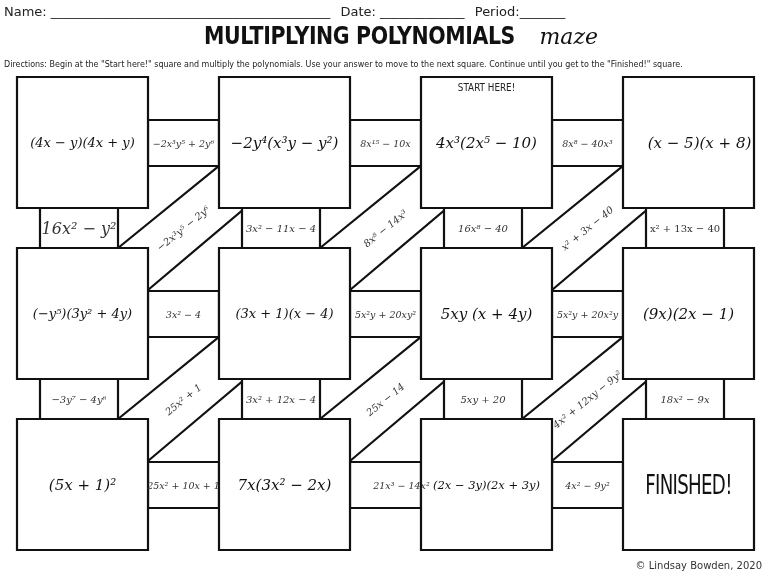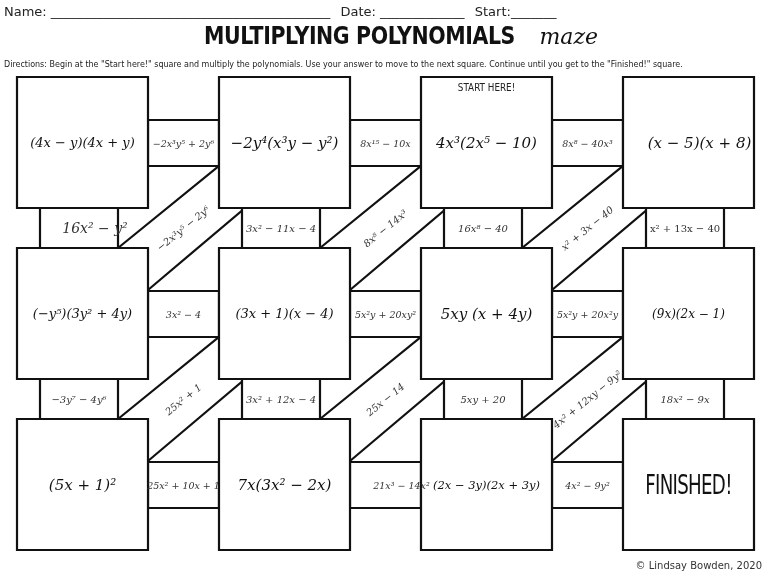--- a/index.html
+++ b/index.html
@@ -12,21 +12,21 @@
   svg.maze { position: absolute; left: 0; top: 0; }
   .copyright { position: absolute; right: 6px; top: 560px; font-size: 10px; font-family: "DejaVu Sans", sans-serif; color: #333; }
   .label-html { position: absolute; display: flex; align-items: center; justify-content: center; text-align: center; white-space: nowrap; font-family: "DejaVu Serif", serif; }
 </style>
 </head>
 <body>
 
 <div class="header-line">
   <span>Name: ___________________________________________</span>
   <span style="margin-left:6px">Date: _____________</span>
-  <span style="margin-left:6px">Start:_______</span>
+  <span style="margin-left:6px">Period:_______</span>
 </div>
 
 <div class="title">
   <span class="main">MULTIPLYING POLYNOMIALS</span>
   <span class="script">maze</span>
 </div>
 
 <div class="directions">Directions: Begin at the "Start here!" square and multiply the polynomials. Use your answer to move to the next square. Continue until you get to the "Finished!" square.</div>
 
 <svg class="maze" width="768" height="576" id="maze-svg">
@@ -76,36 +76,36 @@
     <div class="label-html" style="left: 526.5px; top: 389px; width: 120px; height: 20px; font-size: 10px; transform: rotate(-39.0725deg); font-style: italic; color: rgb(51, 51, 51);">4x² + 12xy − 9y²</div>
     <div class="label-html" style="left: 148px; top: 120px; width: 71px; height: 46px; font-size: 9.5px; font-style: italic; color: rgb(51, 51, 51);">−2x³y⁵ + 2y⁶</div>
     <div class="label-html" style="left: 350px; top: 120px; width: 71px; height: 46px; font-size: 9.5px; font-style: italic; color: rgb(51, 51, 51);">8x¹⁵ − 10x</div>
     <div class="label-html" style="left: 552px; top: 120px; width: 71px; height: 46px; font-size: 9.5px; font-style: italic; color: rgb(51, 51, 51);">8x⁸ − 40x³</div>
     <div class="label-html" style="left: 148px; top: 291px; width: 71px; height: 46px; font-size: 9.5px; font-style: italic; color: rgb(51, 51, 51);">3x² − 4</div>
     <div class="label-html" style="left: 350px; top: 291px; width: 71px; height: 46px; font-size: 9.5px; font-style: italic; color: rgb(51, 51, 51);">5x²y + 20xy²</div>
     <div class="label-html" style="left: 552px; top: 291px; width: 71px; height: 46px; font-size: 9.5px; font-style: italic; color: rgb(51, 51, 51);">5x²y + 20x²y</div>
     <div class="label-html" style="left: 148px; top: 462px; width: 71px; height: 46px; font-size: 9.5px; font-style: italic; color: rgb(51, 51, 51);">25x² + 10x + 1</div>
     <div class="label-html" style="left: 366px; top: 462px; width: 71px; height: 46px; font-size: 9.5px; font-style: italic; color: rgb(51, 51, 51);">21x³ − 14x²</div>
     <div class="label-html" style="left: 552px; top: 462px; width: 71px; height: 46px; font-size: 9.5px; font-style: italic; color: rgb(51, 51, 51);">4x² − 9y²</div>
-    <div class="label-html" style="left: 40px; top: 208px; width: 78px; height: 40px; font-size: 14px; font-style: italic; color: rgb(51, 51, 51); margin-left: 16px;">16x² − y²</div>
+    <div class="label-html" style="left: 40px; top: 208px; width: 78px; height: 40px; font-size: 16px; font-style: italic; color: rgb(51, 51, 51);">16x² − y²</div>
     <div class="label-html" style="left: 242px; top: 208px; width: 78px; height: 40px; font-size: 10px; font-style: italic; color: rgb(51, 51, 51);">3x² − 11x − 4</div>
     <div class="label-html" style="left: 444px; top: 208px; width: 78px; height: 40px; font-size: 10px; font-style: italic; color: rgb(51, 51, 51);">16x⁸ − 40</div>
     <div class="label-html" style="left: 646px; top: 208px; width: 78px; height: 40px; font-size: 10px; color: rgb(51, 51, 51);">x² + 13x − 40</div>
     <div class="label-html" style="left: 40px; top: 379px; width: 78px; height: 40px; font-size: 10px; font-style: italic; color: rgb(51, 51, 51);">−3y⁷ − 4y⁶</div>
     <div class="label-html" style="left: 242px; top: 379px; width: 78px; height: 40px; font-size: 10px; font-style: italic; color: rgb(51, 51, 51);">3x² + 12x − 4</div>
     <div class="label-html" style="left: 444px; top: 379px; width: 78px; height: 40px; font-size: 10px; font-style: italic; color: rgb(51, 51, 51);">5xy + 20</div>
     <div class="label-html" style="left: 646px; top: 379px; width: 78px; height: 40px; font-size: 10px; font-style: italic; color: rgb(51, 51, 51);">18x² − 9x</div>
     <div class="label-html" style="left: 17px; top: 77px; width: 131px; height: 131px; font-size: 13px; font-style: italic; color: rgb(17, 17, 17);">(4x − y)(4x + y)</div>
     <div class="label-html" style="left: 219px; top: 77px; width: 131px; height: 131px; font-size: 15px; font-style: italic; color: rgb(17, 17, 17);">−2y⁴(x³y − y²)</div>
     <div class="label-html" style="left: 421px; top: 77px; width: 131px; height: 131px; font-size: 15px; font-style: italic; color: rgb(17, 17, 17);">4x³(2x⁵ − 10)</div>
     <div class="label-html" style="left: 421px; top: 79px; width: 131px; height: 16px; font-size: 11px; font-family: &quot;DejaVu Sans&quot;, sans-serif; transform: scaleX(0.8); color: rgb(34, 34, 34);">START HERE!</div>
     <div class="label-html" style="left: 623px; top: 77px; width: 153px; height: 131px; font-size: 15px; font-style: italic; color: rgb(17, 17, 17);">(x − 5)(x + 8)</div>
     <div class="label-html" style="left: 17px; top: 248px; width: 131px; height: 131px; font-size: 13px; font-style: italic; color: rgb(17, 17, 17);">(−y⁵)(3y² + 4y)</div>
     <div class="label-html" style="left: 219px; top: 248px; width: 131px; height: 131px; font-size: 13px; font-style: italic; color: rgb(17, 17, 17);">(3x + 1)(x − 4)</div>
     <div class="label-html" style="left: 421px; top: 248px; width: 131px; height: 131px; font-size: 15px; font-style: italic; color: rgb(17, 17, 17);">5xy (x + 4y)</div>
-    <div class="label-html" style="left: 623px; top: 248px; width: 131px; height: 131px; font-size: 12px; font-style: italic; color: rgb(17, 17, 17);">(9x)(2x − 1)</div>
+    <div class="label-html" style="left: 623px; top: 248px; width: 131px; height: 131px; font-size: 15px; font-style: italic; color: rgb(17, 17, 17);">(9x)(2x − 1)</div>
     <div class="label-html" style="left: 17px; top: 419px; width: 131px; height: 131px; font-size: 15px; font-style: italic; color: rgb(17, 17, 17);">(5x + 1)²</div>
     <div class="label-html" style="left: 219px; top: 419px; width: 131px; height: 131px; font-size: 15px; font-style: italic; color: rgb(17, 17, 17);">7x(3x² − 2x)</div>
     <div class="label-html" style="left: 421px; top: 419px; width: 131px; height: 131px; font-size: 11.5px; font-style: italic; color: rgb(17, 17, 17); border-radius: 12px;">(2x − 3y)(2x + 3y)</div>
     <div class="label-html" style="left: 623px; top: 419px; width: 131px; height: 131px; font-size: 26px; font-family: &quot;DejaVu Sans&quot;, sans-serif; transform: scaleX(0.7); letter-spacing: -1px; color: rgb(17, 17, 17);">FINISHED!</div>
   </div>
 
 <div class="copyright">© Lindsay Bowden, 2020</div>
 
 </body></html>

